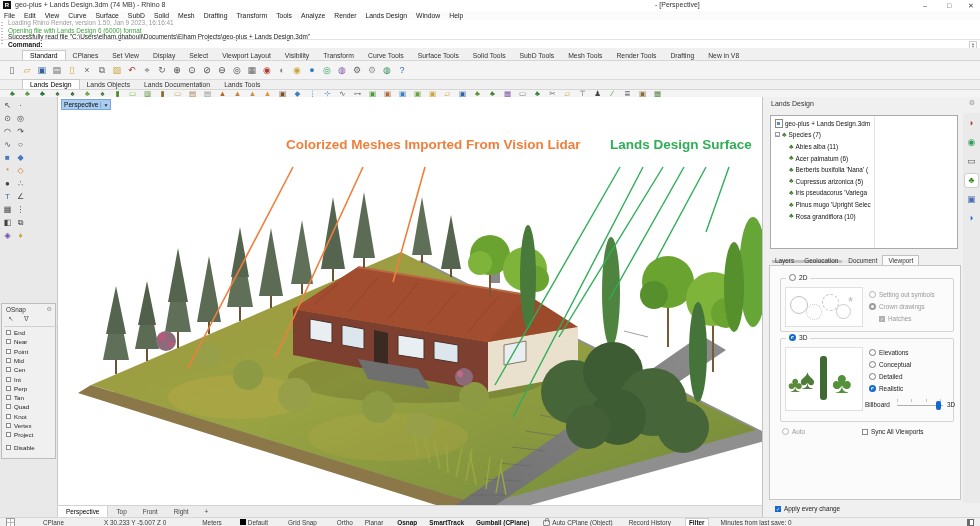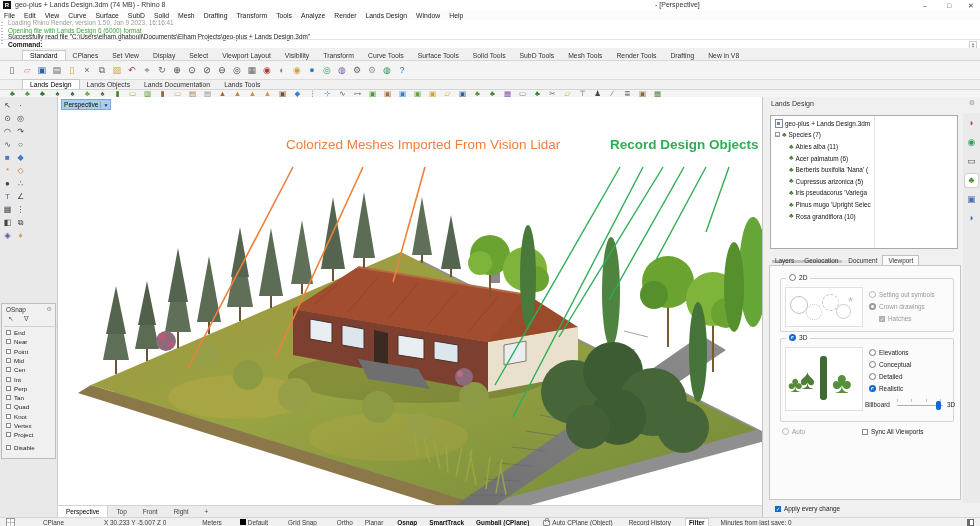--- a/index.html
+++ b/index.html
@@ -39,21 +39,21 @@
   #osnap{left:1px;top:303px;width:55px;height:156px;background:#f0f0f0;border:1px solid #bdbdbd;box-sizing:border-box;}
   #osnap .title{position:absolute;left:4px;top:2px;font-size:6.4px;color:#333;}
   #osnap .gear{position:absolute;right:3px;top:1px;font-size:6px;color:#999;}
   #osnap .tabs{position:absolute;left:2px;top:11px;width:49px;height:11px;border-bottom:1px solid #d0d0d0;font-size:7px;color:#666;display:flex;gap:10px;padding-left:4px;}
   .osnap-item{position:absolute;left:4px;display:flex;align-items:center;gap:3px;font-size:6.2px;color:#222;}
   .cb{width:5px;height:5px;border:1px solid #8a8a8a;background:#fff;box-sizing:border-box;flex:0 0 auto;}
   
   #viewport{left:57px;top:97px;width:705px;height:408px;background:#ffffff;border-left:1px solid #c9c9c9;overflow:hidden;}
   #vplabel{position:absolute;left:3px;top:2px;background:#a8cdf0;border:1px solid #7aa7d6;font-size:6.6px;color:#0a0a0a;padding:0 2px;display:flex;align-items:center;gap:2px;height:9px;}
   #vplabel .dd{border-left:1px solid #7aa7d6;padding-left:2px;font-size:5px;color:#333;}
-  #ann-orange{position:absolute;left:228px;top:40px;font-size:13.5px;font-weight:normal;white-space:nowrap;}
+  #ann-orange{position:absolute;left:228px;top:40px;font-size:13.5px;font-weight:bold;white-space:nowrap;}
   #ann-green{position:absolute;left:552px;top:40px;font-size:13.5px;font-weight:bold;white-space:nowrap;}
   
   #rpanel{left:762px;top:97px;width:218px;height:420px;background:#f0f0f1;border-left:1px solid #c4c4c4;box-sizing:border-box;}
   #rp-title{position:absolute;left:8px;top:3px;font-size:7px;color:#333;}
   #rp-gear{position:absolute;right:5px;top:2px;font-size:7px;color:#9a9a9a;}
   #rp-strip{position:absolute;right:0px;top:16px;width:17px;height:390px;background:#eaeaeb;}
   .strip-ico{position:absolute;left:2px;width:13px;height:13px;font-size:9px;text-align:center;line-height:13px;border-radius:2px;}
   .strip-ico.active{background:#fff;box-shadow:0 0 0 1px #d0d0d0;}
   #rp-tree{position:absolute;left:7px;top:18px;width:188px;height:134px;background:#fff;border:1px solid #a9a9a9;box-sizing:border-box;overflow:hidden;}
   #rp-tree .coldiv{position:absolute;left:103px;top:0;bottom:0;width:1px;background:#e4e4e4;}
@@ -529,21 +529,21 @@
         <line x1="626" y1="70" x2="551" y2="203"></line>
         <line x1="648" y1="70" x2="598" y2="163"></line>
         <line x1="671" y1="70" x2="648" y2="135"></line>
       </g>
     </svg>
     <div id="vplabel">
       <span>Perspective</span>
       <span class="dd">▼</span>
     </div>
     <div id="ann-orange" style="color: rgb(240, 127, 60);">Colorized Meshes Imported From Vision Lidar</div>
-    <div id="ann-green" style="color: rgb(47, 174, 87);">Record Design Objects</div>
+    <div id="ann-green" style="color: rgb(47, 174, 87);">Lands Design Surface</div>
   </div>
 
   <div class="abs" id="rpanel">
     <div id="rp-title">Lands Design</div>
     <div id="rp-gear">⚙</div>
     <div id="rp-strip">
         <div class="strip-ico" style="top: 4px; color: rgb(160, 82, 45);">◗</div>
         <div class="strip-ico" style="top: 23px; color: rgb(47, 160, 90);">◉</div>
         <div class="strip-ico" style="top: 42px; color: rgb(85, 85, 85);">▭</div>
         <div class="strip-ico active" style="top: 61px; color: rgb(63, 141, 42);">♣</div>

